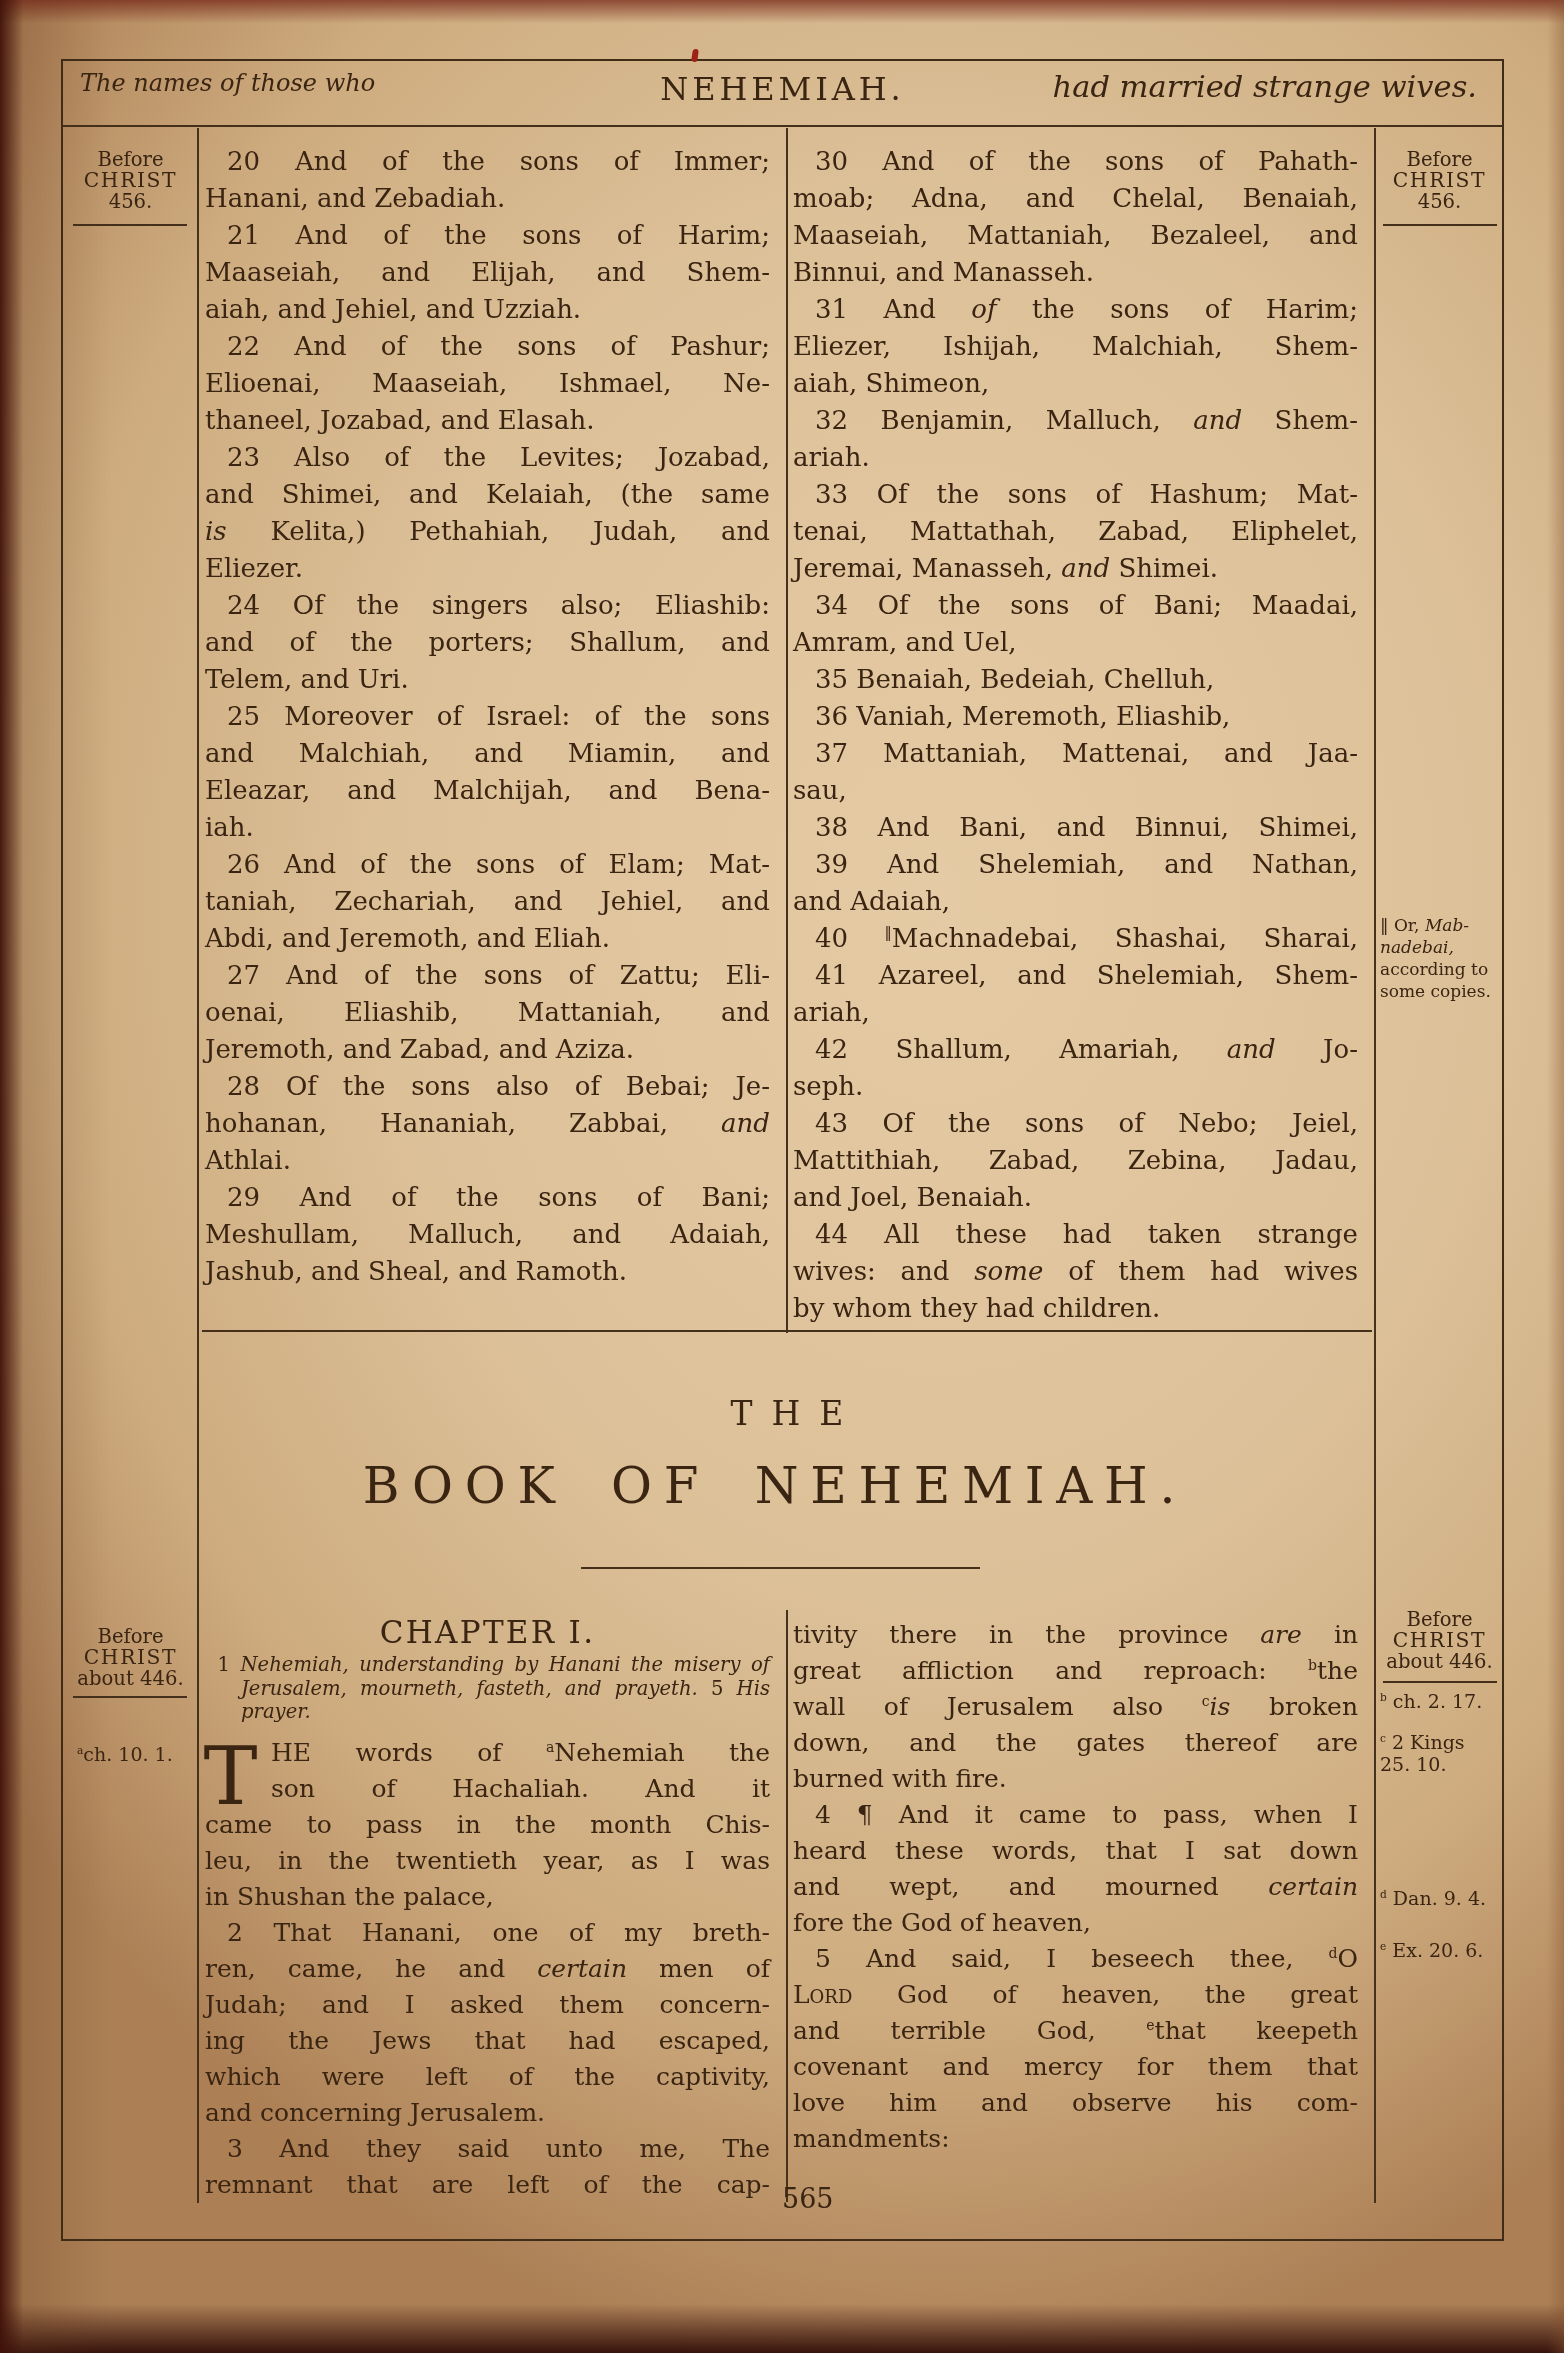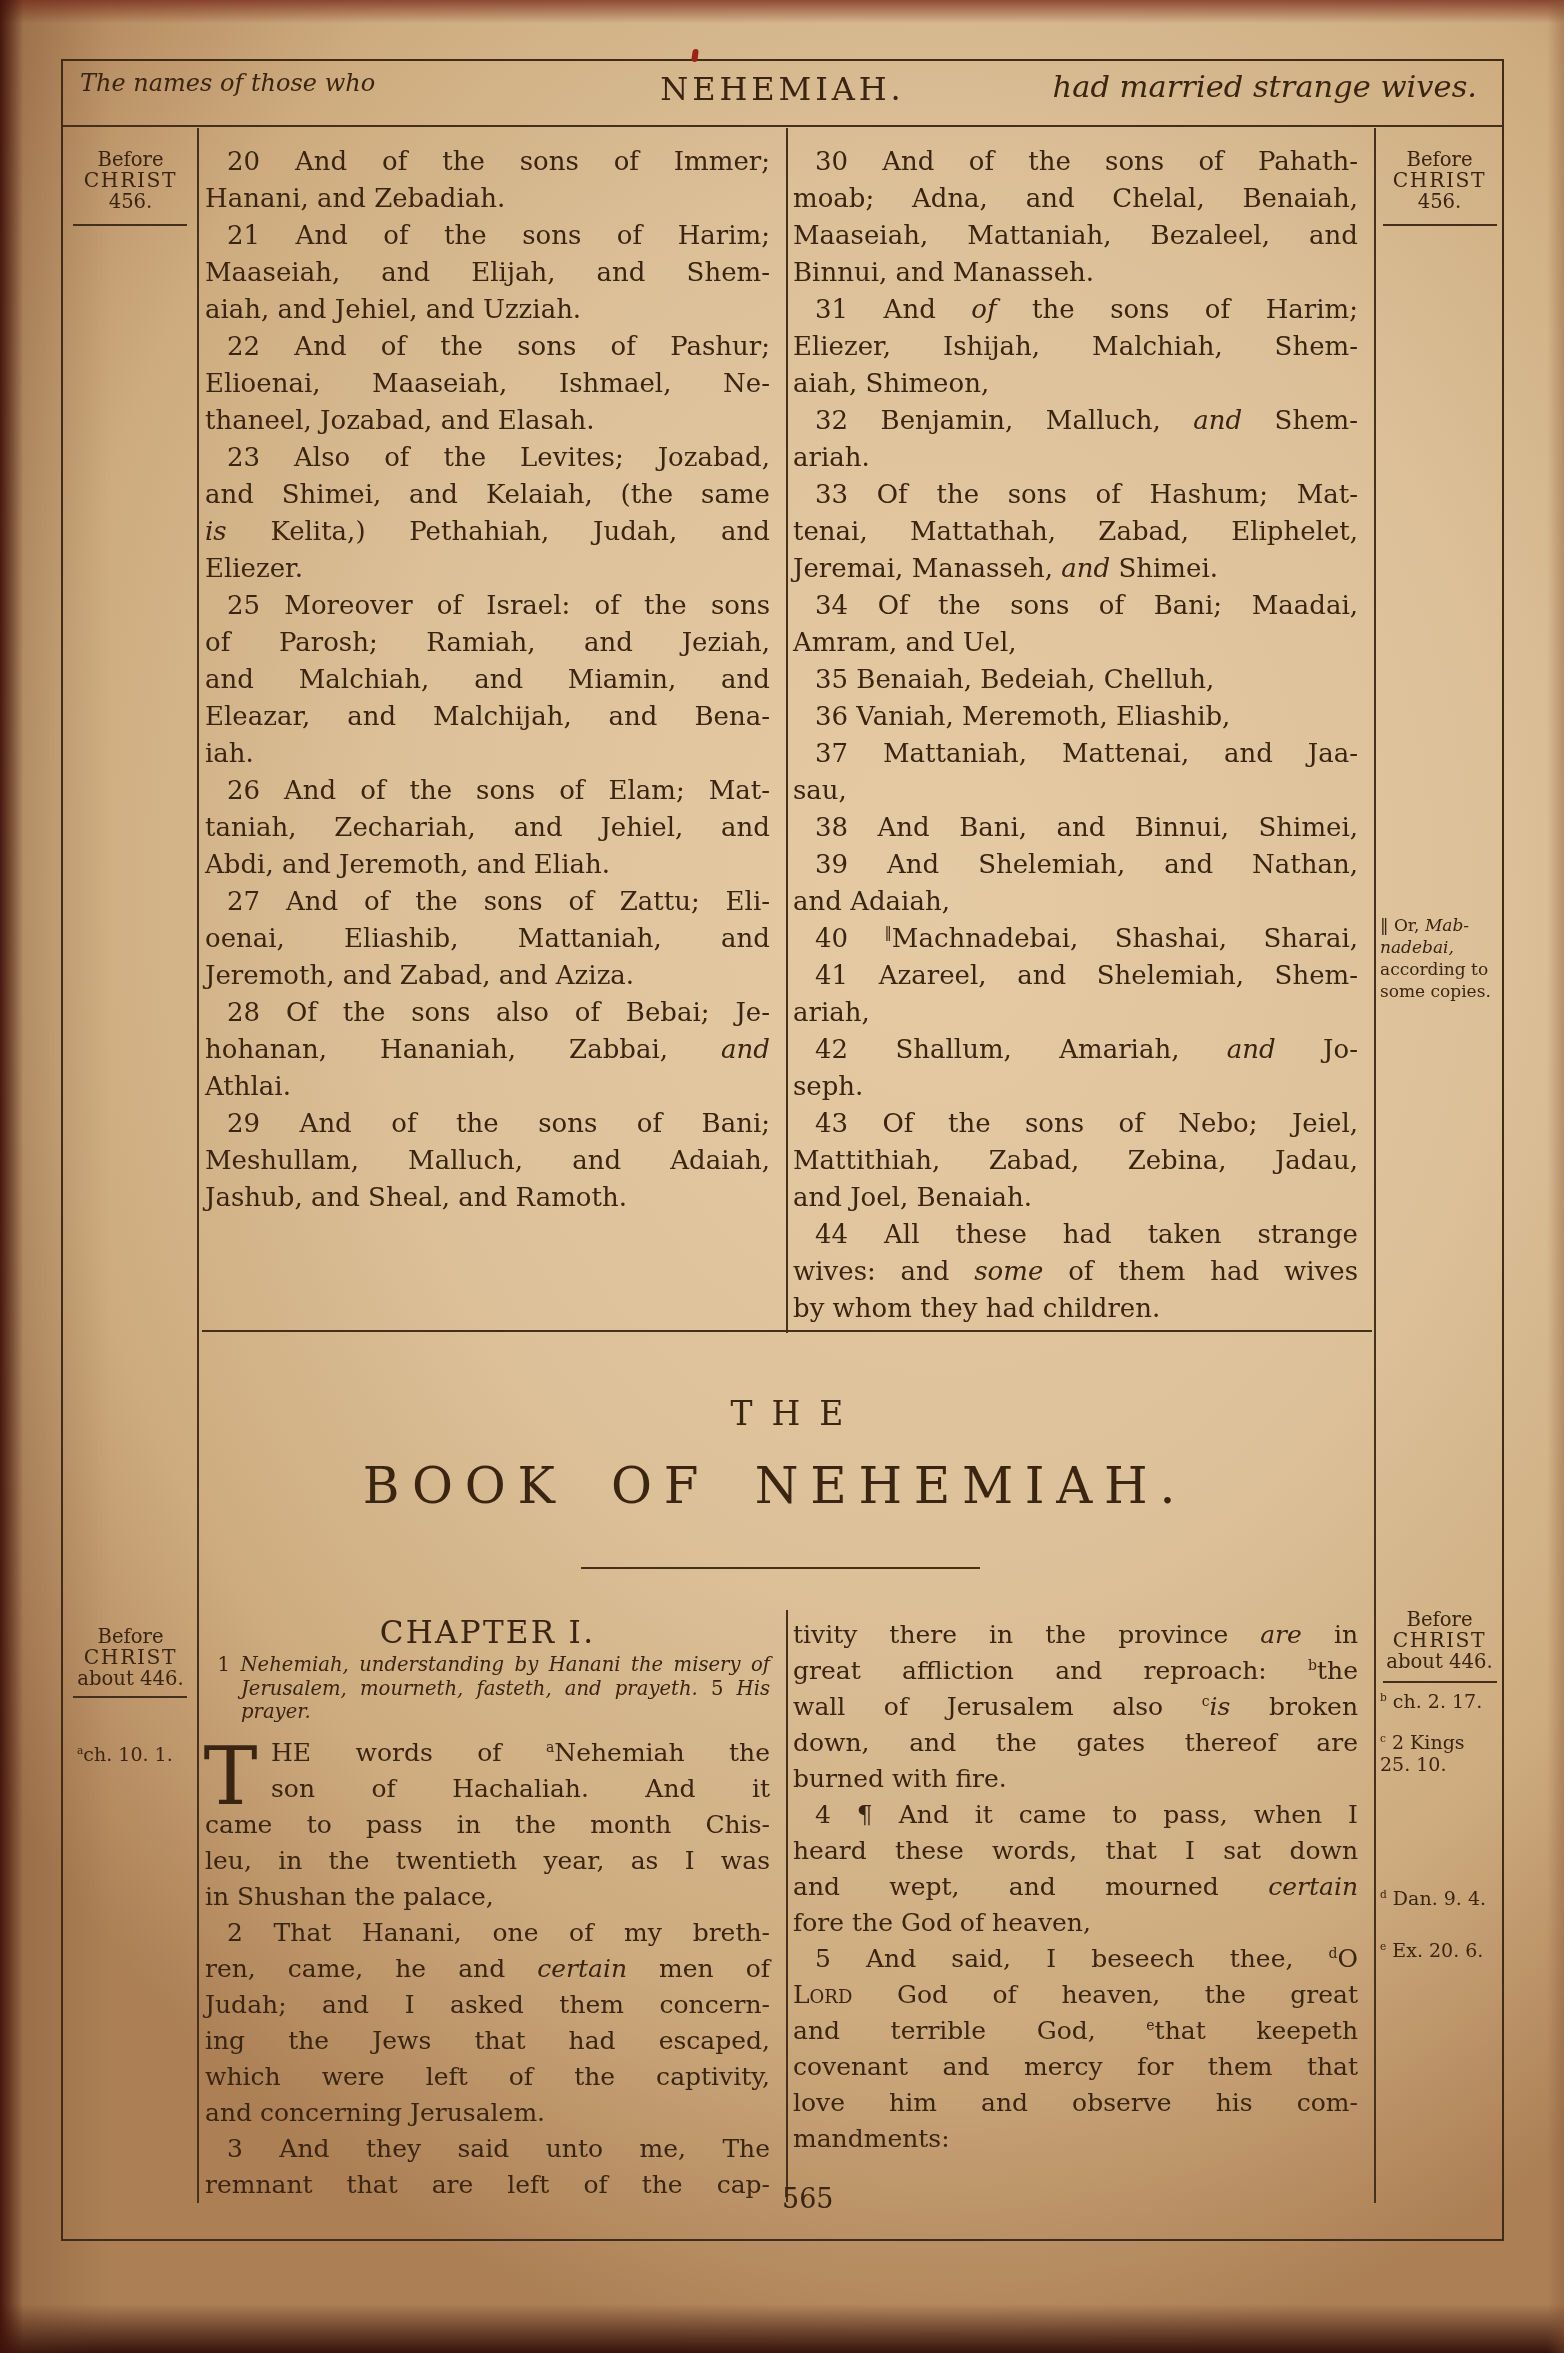--- a/index.html
+++ b/index.html
@@ -115,22 +115,26 @@
       <div class="ln">Elioenai, Maaseiah, Ishmael, Ne-</div>
       <div class="ln last">thaneel, Jozabad, and Elasah.</div>
     </div>
     <div class="verse">
       <div class="ln ind">23 Also of the Levites; Jozabad,</div>
       <div class="ln">and Shimei, and Kelaiah, (the same</div>
       <div class="ln"><i>is</i> Kelita,) Pethahiah, Judah, and</div>
       <div class="ln last">Eliezer.</div>
     </div>
     <div class="verse">
+      <div class="ln ind">24 Of the singers also; Eliashib:</div>
+      <div class="ln">and of the porters; Shallum, and</div>
+      <div class="ln last">Telem, and Uri.</div>
+    </div>
+    <div class="verse">
       <div class="ln ind">25 Moreover of Israel: of the sons</div>
-      <div class="ln">of Parosh; Ramiah, and Jeziah,</div>
       <div class="ln">and Malchiah, and Miamin, and</div>
       <div class="ln">Eleazar, and Malchijah, and Bena-</div>
       <div class="ln last">iah.</div>
     </div>
     <div class="verse">
       <div class="ln ind">26 And of the sons of Elam; Mat-</div>
       <div class="ln">taniah, Zechariah, and Jehiel, and</div>
       <div class="ln last">Abdi, and Jeremoth, and Eliah.</div>
     </div>
     <div class="verse">

